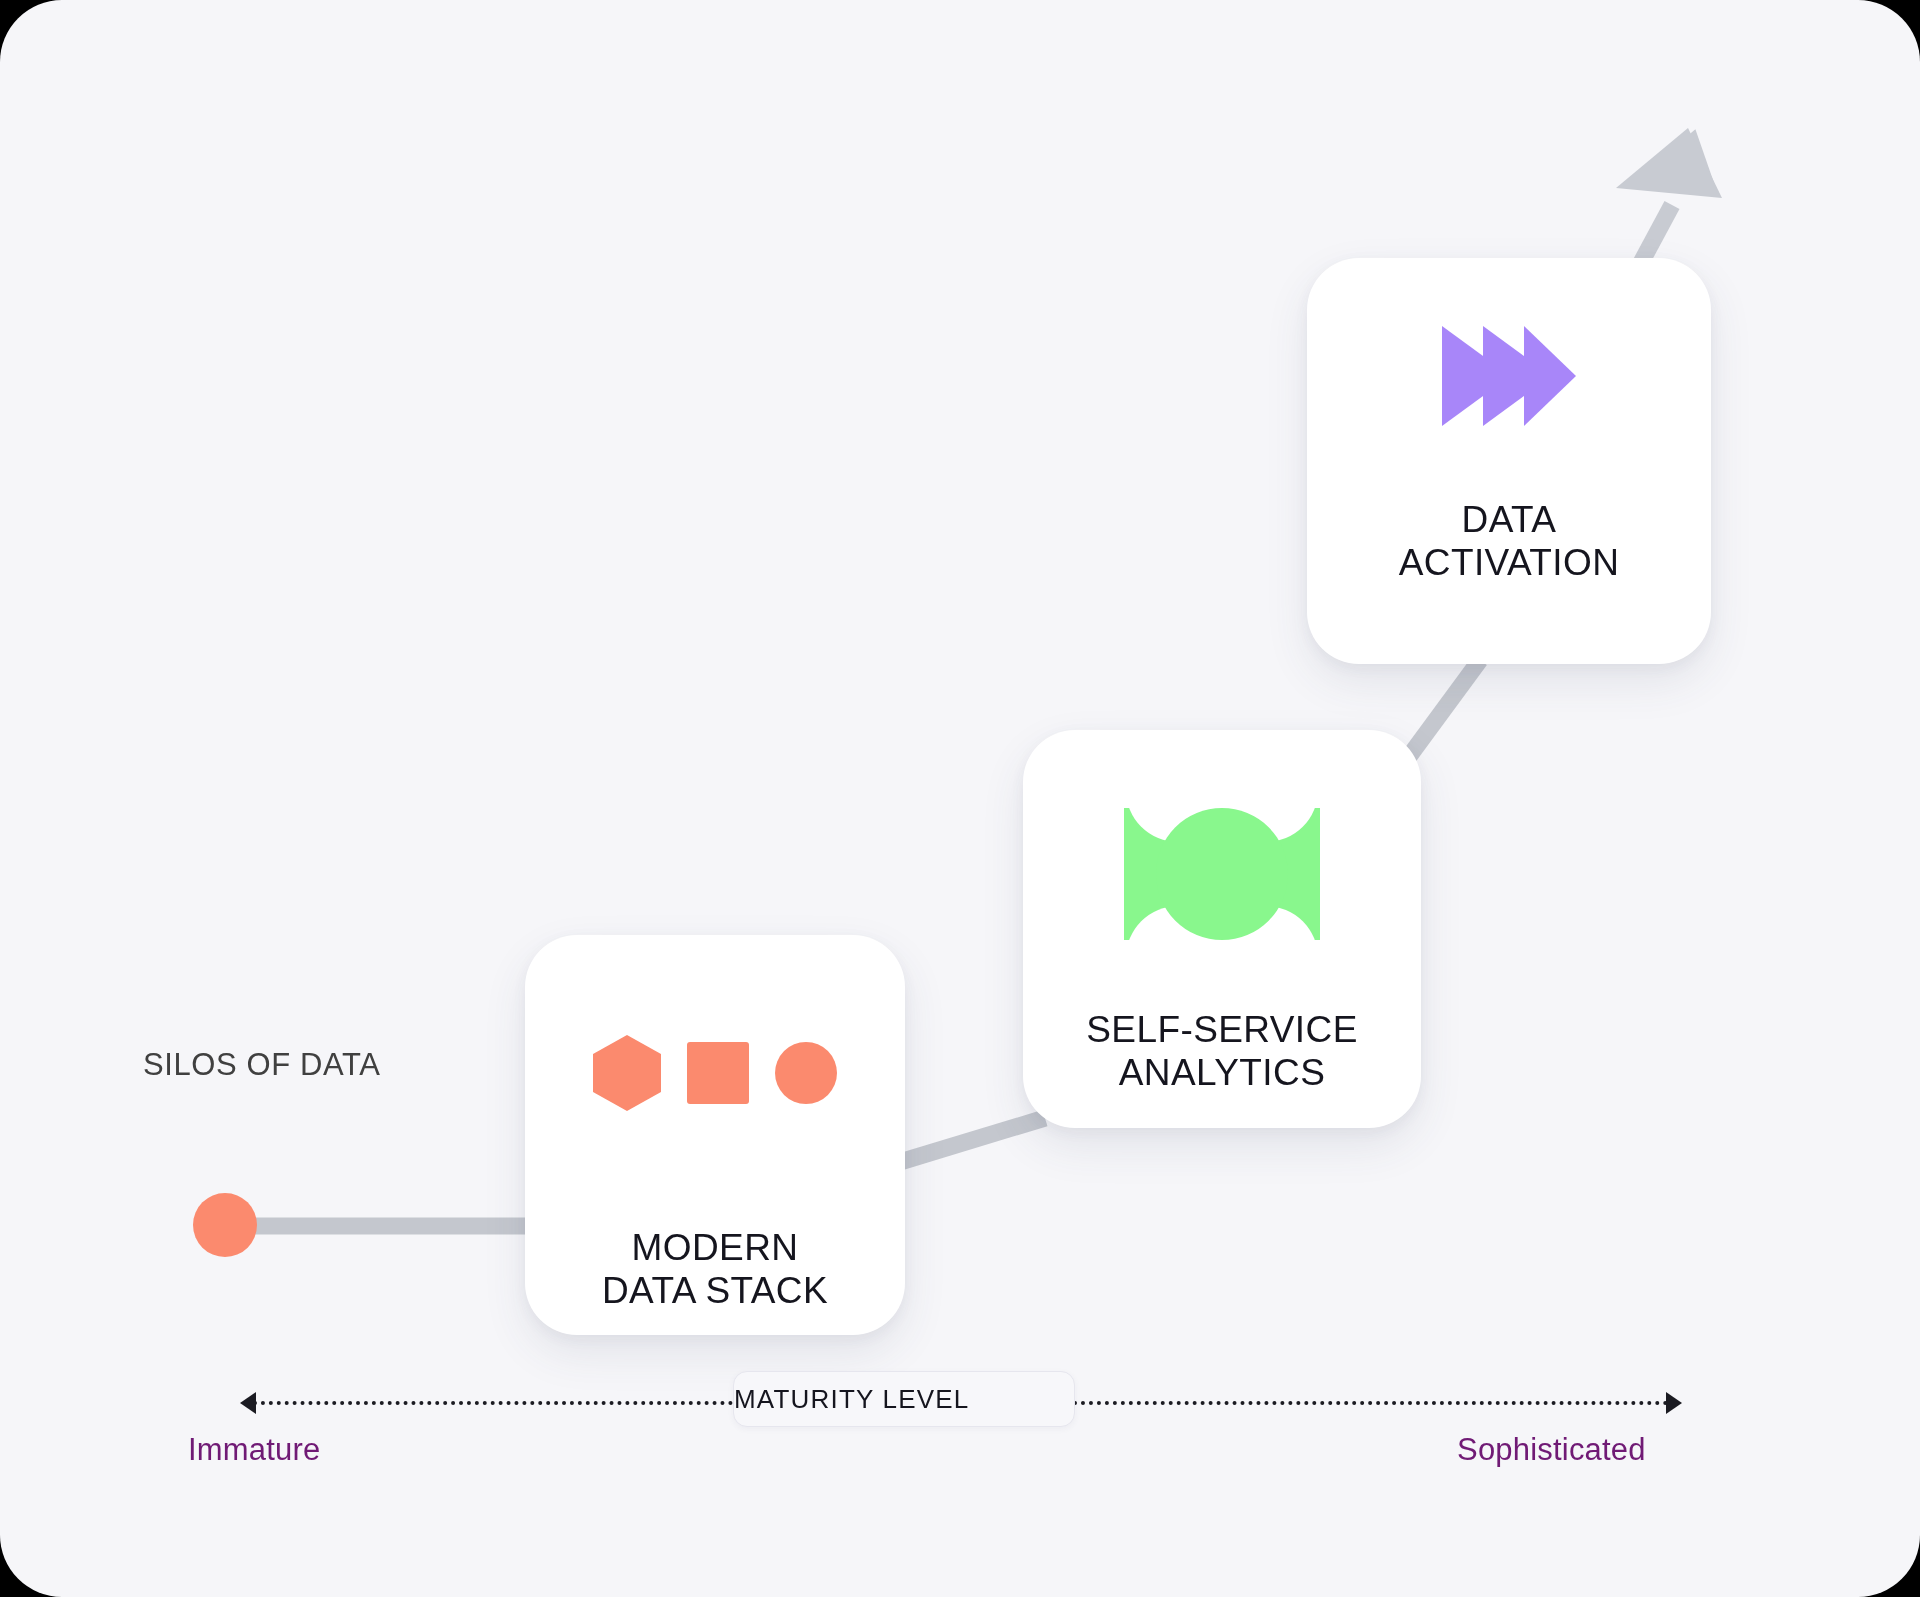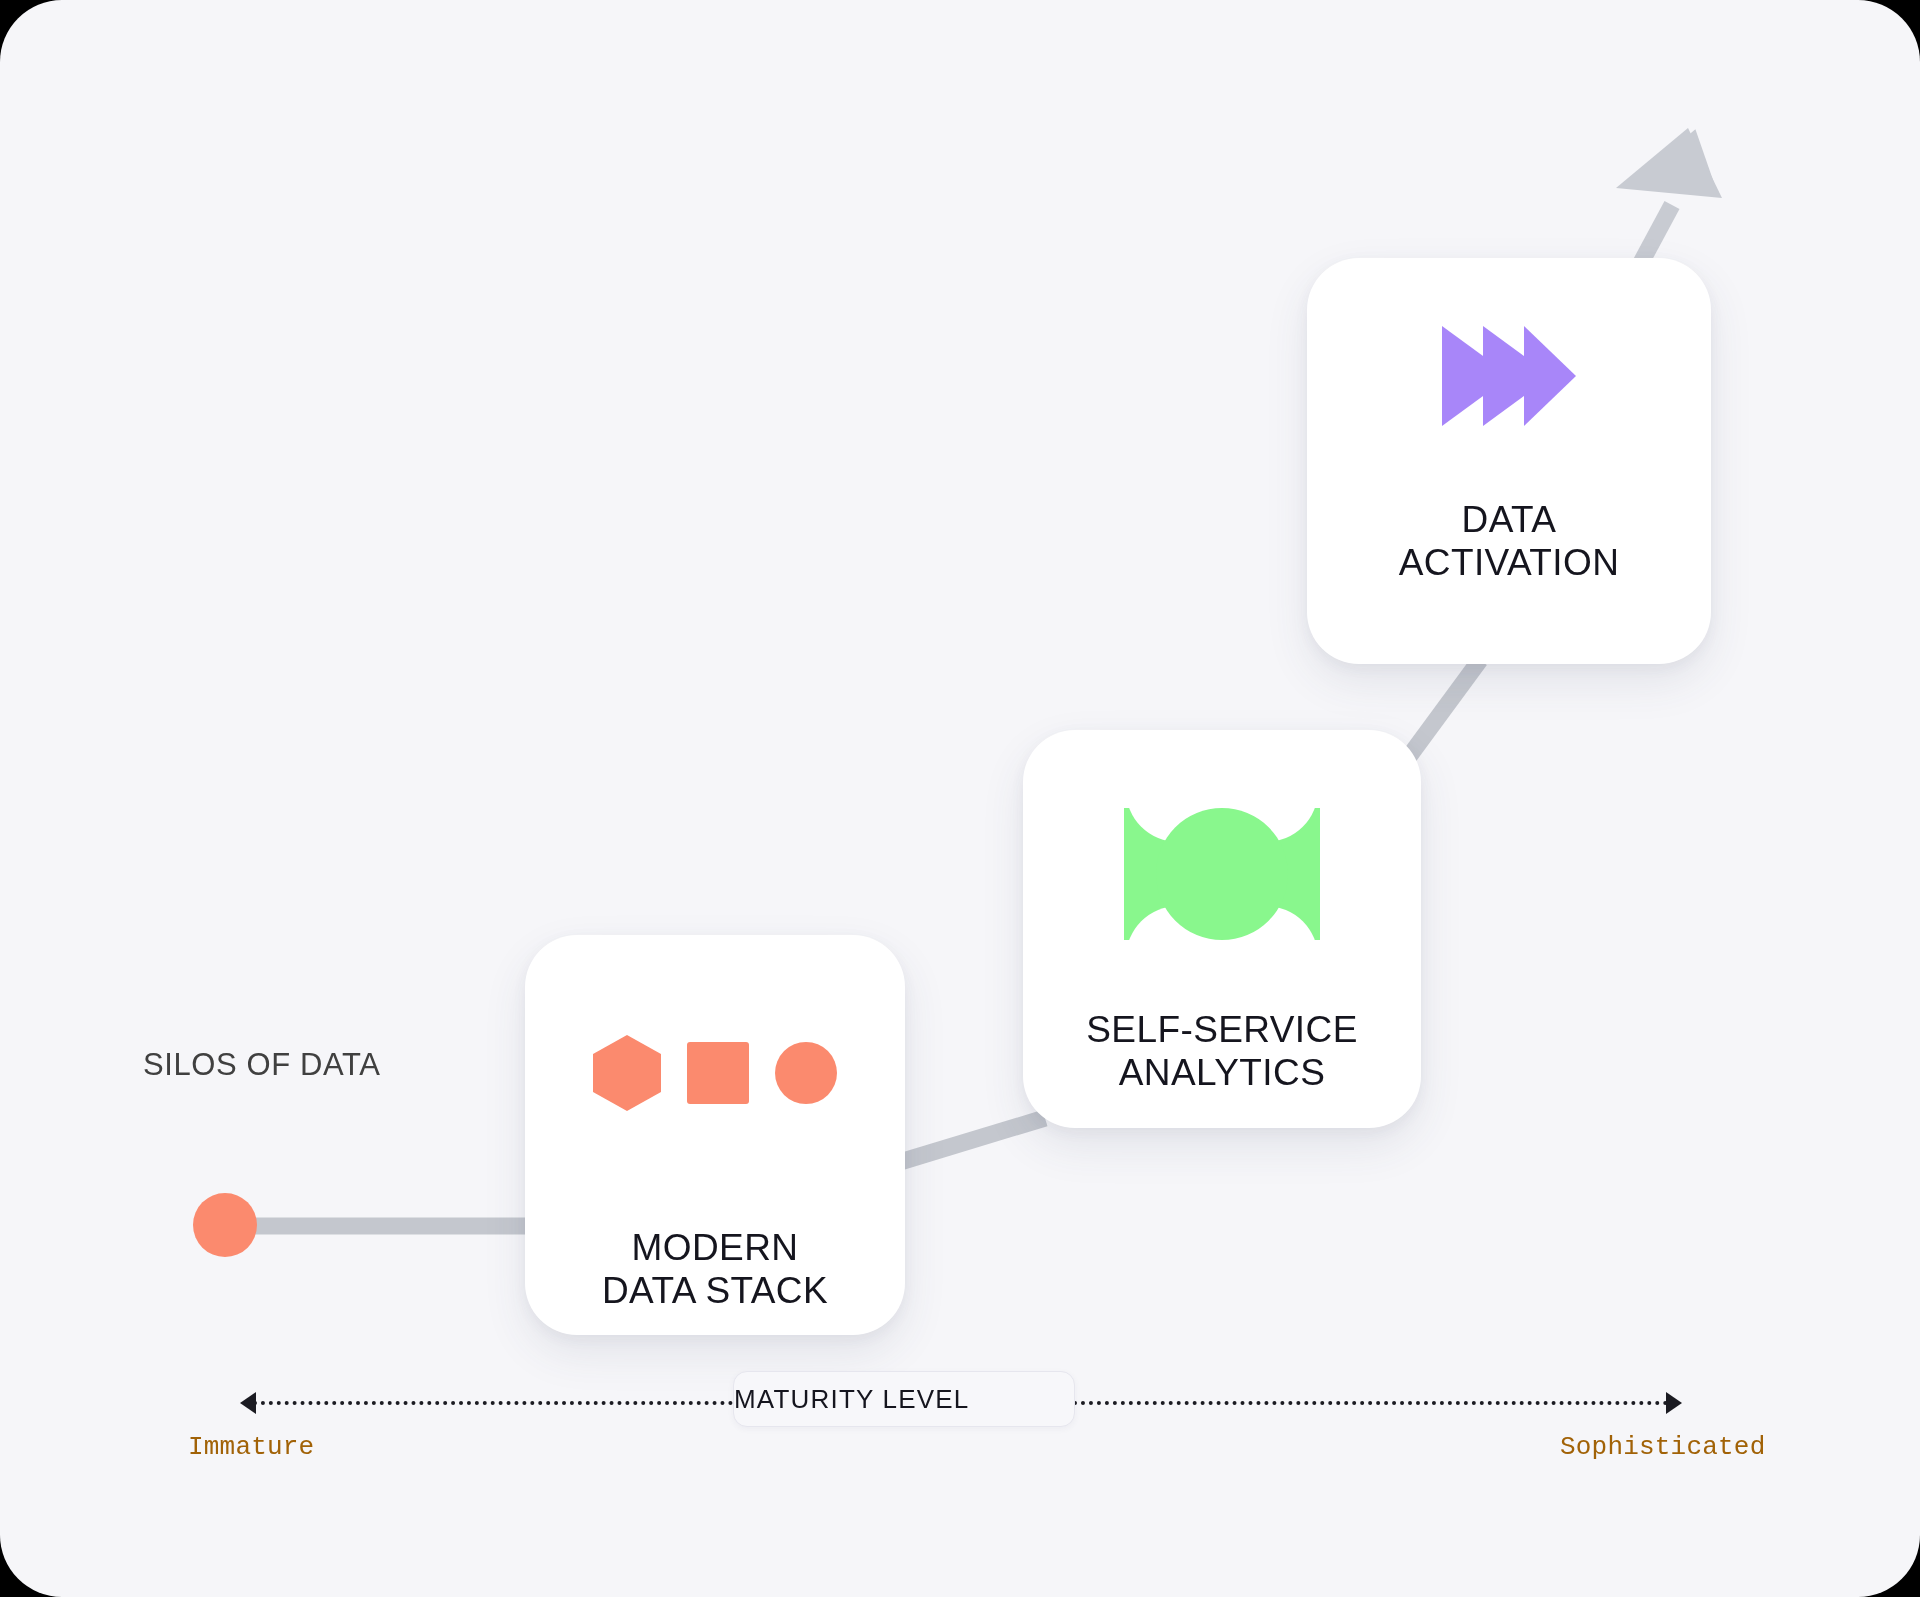--- a/index.html
+++ b/index.html
@@ -189,28 +189,27 @@
   }
   #maturity-pill span {
     font-size: 26px;
     letter-spacing: 1.2px;
     color: #15151E;
   }
 
   .endpoint-label {
     position: absolute;
     top: 1432px;
-    font-size: 26px;
-    color: #a16207;
+    font-size: 31px;
+    color: #701a75;
     letter-spacing: 0.2px;
     white-space: nowrap;
-    font-family: Liberation Mono, monospace;
   }
   #label-immature { left: 188px; }
-  #label-sophisticated { left: 1560px; }
+  #label-sophisticated { left: 1457px; }
 
   :root { --salmon: #FB8A6E; }
 </style>
 </head>
 <body>
 
 <div id="stage">
 
   <svg id="connectors" viewBox="0 0 1920 1597" xmlns="http://www.w3.org/2000/svg">
 

